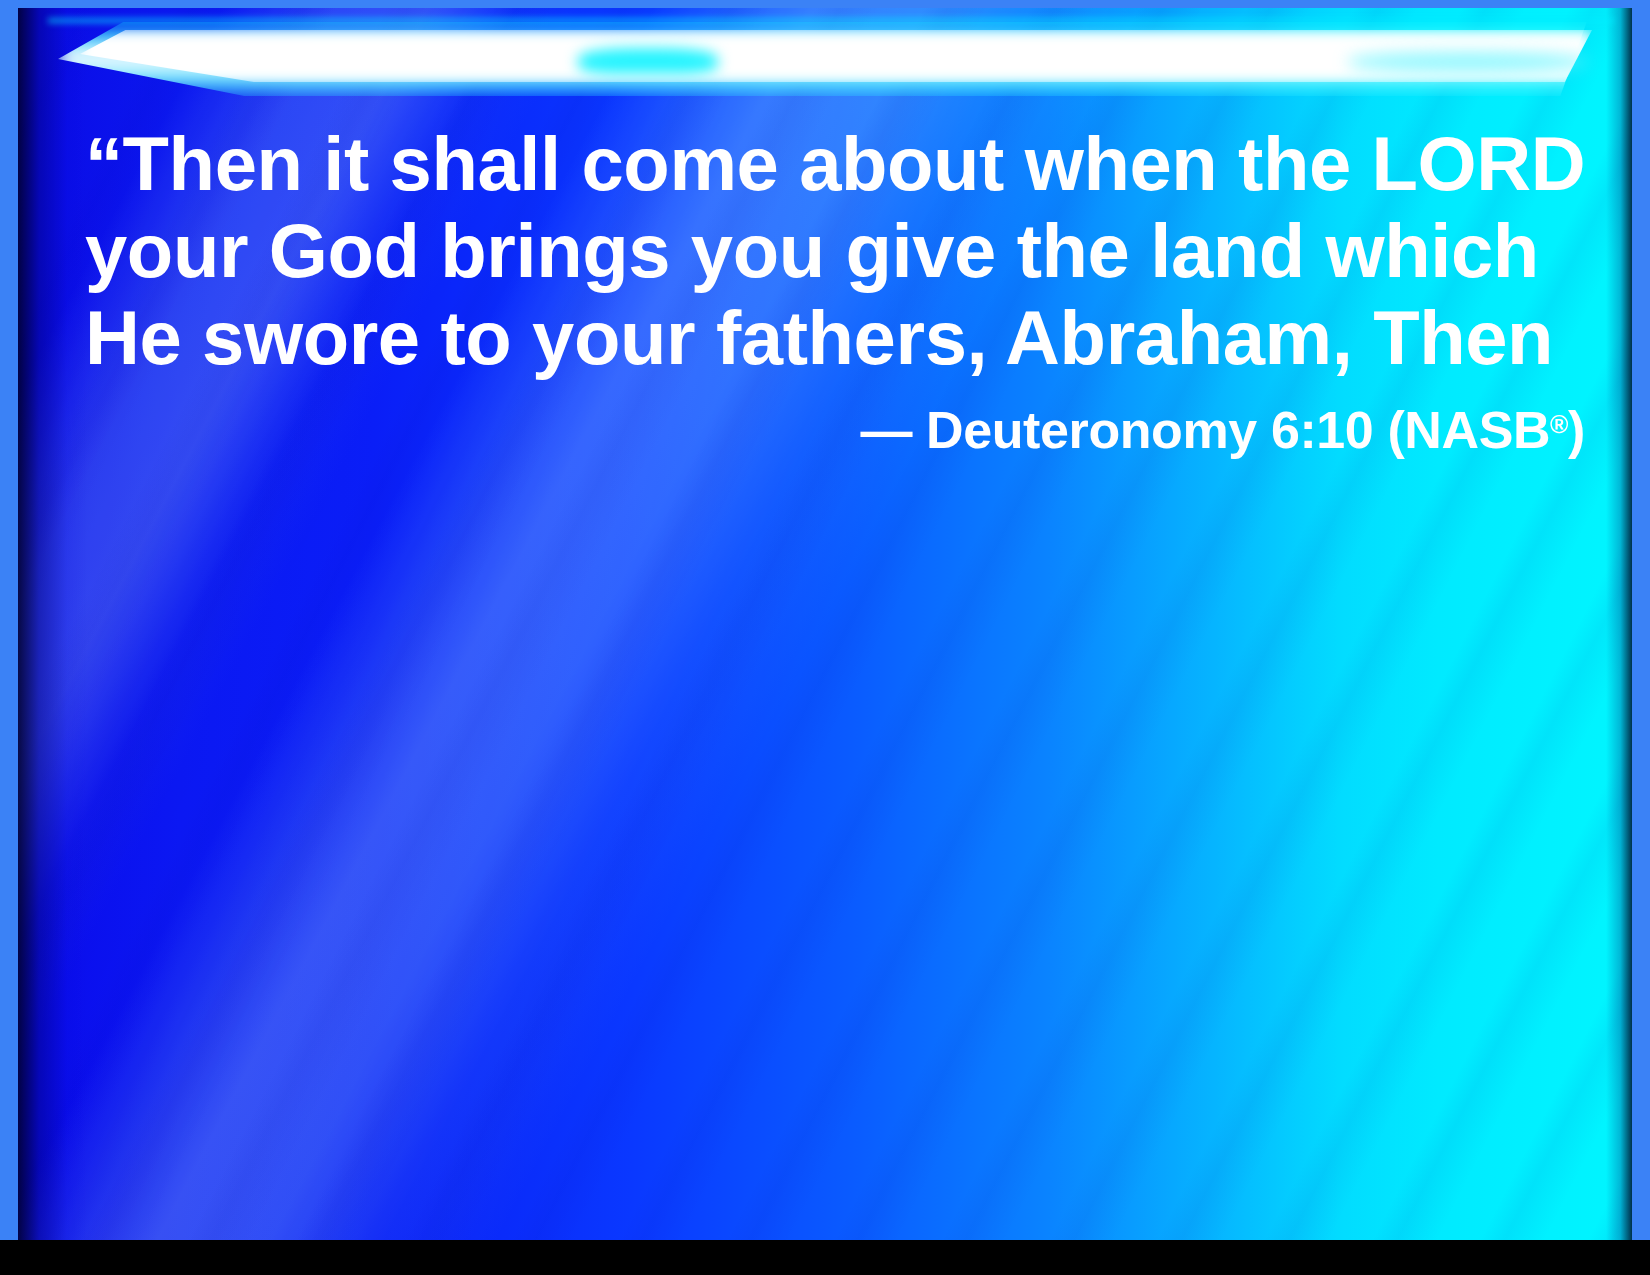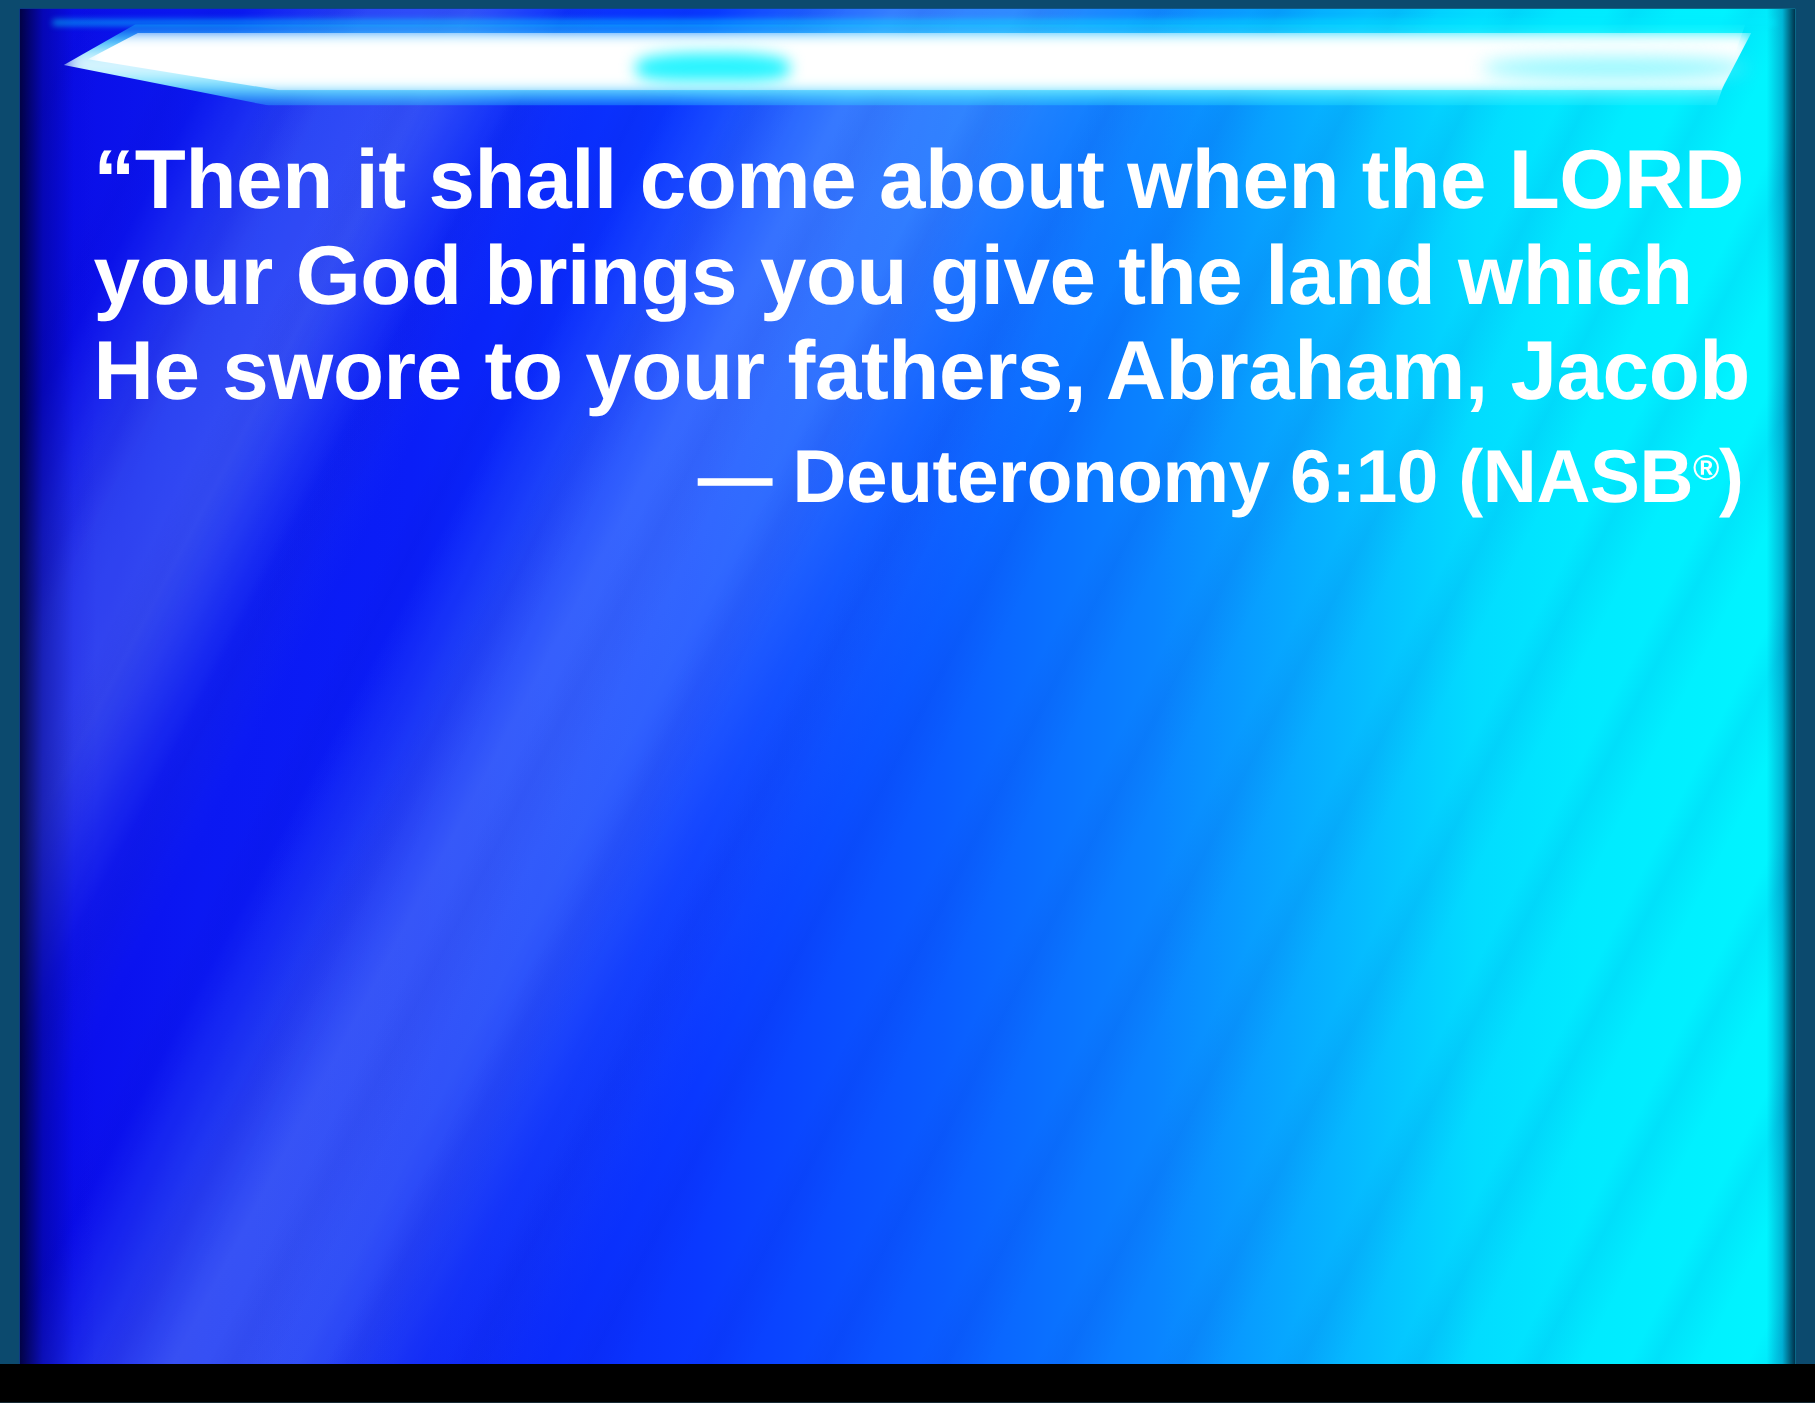--- a/index.html
+++ b/index.html
@@ -13,21 +13,21 @@
     height: 1275px;
     overflow: hidden;
     font-family: "Liberation Sans", "DejaVu Sans", sans-serif;
   }
 
   
   #slide-frame {
     position: relative;
     width: 1650px;
     height: 1275px;
-    background: #0c4a6e;
+    background: #3b82f6;
     overflow: hidden;
   }
 
   
   #slide-stage {
     position: absolute;
     left: 18px;
     top: 8px;
     width: 1614px;
     height: 1232px;
@@ -202,21 +202,21 @@
     font-size: 76px;
     line-height: 87px;
     letter-spacing: -0.4px;
     white-space: nowrap;
     -webkit-font-smoothing: antialiased;
   }
   #citation-line {
     color: #ffffff;
     font-family: "Liberation Sans", "DejaVu Sans", sans-serif;
     font-weight: bold;
-    font-size: 68px;
+    font-size: 52px;
     line-height: 87px;
     letter-spacing: -0.4px;
     white-space: nowrap;
     text-align: right;
     padding-right: 20px;
   }
   #citation-line .reg-mark {
     font-size: 0.48em;
     vertical-align: 0.62em;
     font-weight: bold;
@@ -248,21 +248,21 @@
       <div class="band-thinline"></div>
       <div class="band-cyan"></div>
       <div class="band-core"></div>
       <div class="band-blob"></div>
       <div class="band-blob-2"></div>
     </div>
 
     <div id="verse-block">
       <div class="verse-line">“Then it shall come about when the LORD</div>
       <div class="verse-line">your God brings you give the land which</div>
-      <div class="verse-line">He swore to your fathers, Abraham, Jacob</div>
+      <div class="verse-line">He swore to your fathers, Abraham, Then</div>
 
       <div id="citation-line"><span>— Deuteronomy 6:10 (NASB</span><span class="reg-mark">®</span><span>)</span></div>
     </div>
 
   </div>
 
   <div id="bottom-bar"></div>
 </div>
 
 </body></html>

